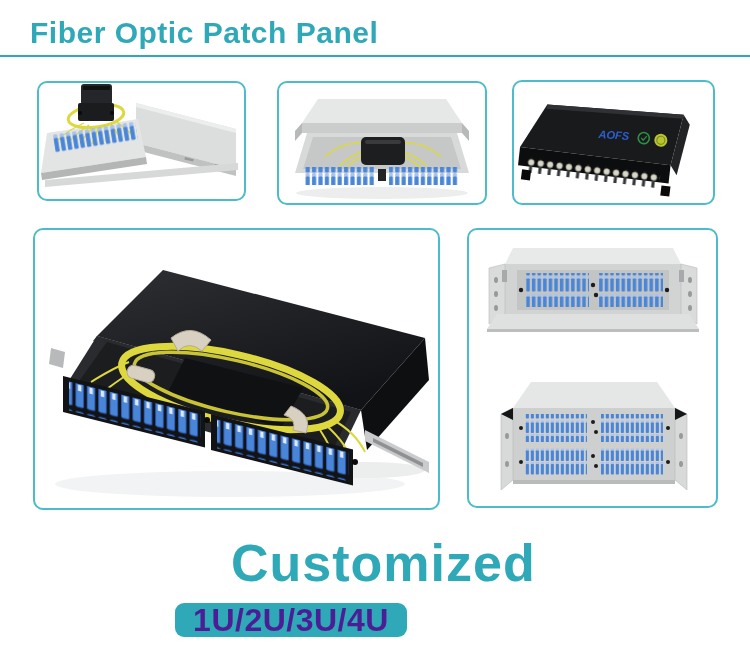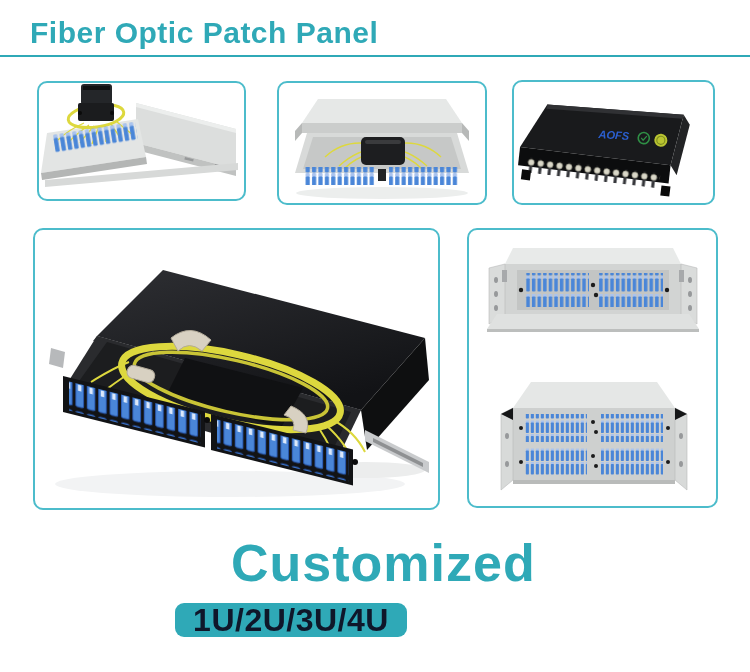--- a/index.html
+++ b/index.html
@@ -15,21 +15,21 @@
   .card-2{left:277px;top:81px;width:210px;height:124px;}
   .card-3{left:512px;top:80px;width:203px;height:125px;}
   .card-featured{left:33px;top:228px;width:407px;height:282px;}
   .card-right{left:467px;top:228px;width:251px;height:280px;}
   .img-2u{position:absolute;left:6px;top:12px;width:237px;height:96px;}
   .img-4u{position:absolute;left:16px;top:148px;width:219px;height:118px;}
   .img-2u svg,.img-4u svg{display:block;width:100%;height:100%;}
   .headline{position:absolute;left:231px;top:530px;font-size:52px;font-weight:bold;
     color:var(--accent);letter-spacing:1px;line-height:66px;white-space:nowrap;}
   .size-badge{position:absolute;left:175px;top:603px;width:232px;height:34px;
-    background:var(--accent);border-radius:9px;color:#0f172a;font-size:32px;font-weight:bold;
+    background:var(--accent);border-radius:9px;color:#4c1d95;font-size:32px;font-weight:bold;
     display:flex;align-items:center;justify-content:center;letter-spacing:.5px;}
   .defs{position:absolute;width:0;height:0;}
 </style>
 </head>
 <body>
 
 <div class="stage">
 
   <svg class="defs" aria-hidden="true">
     <defs>

